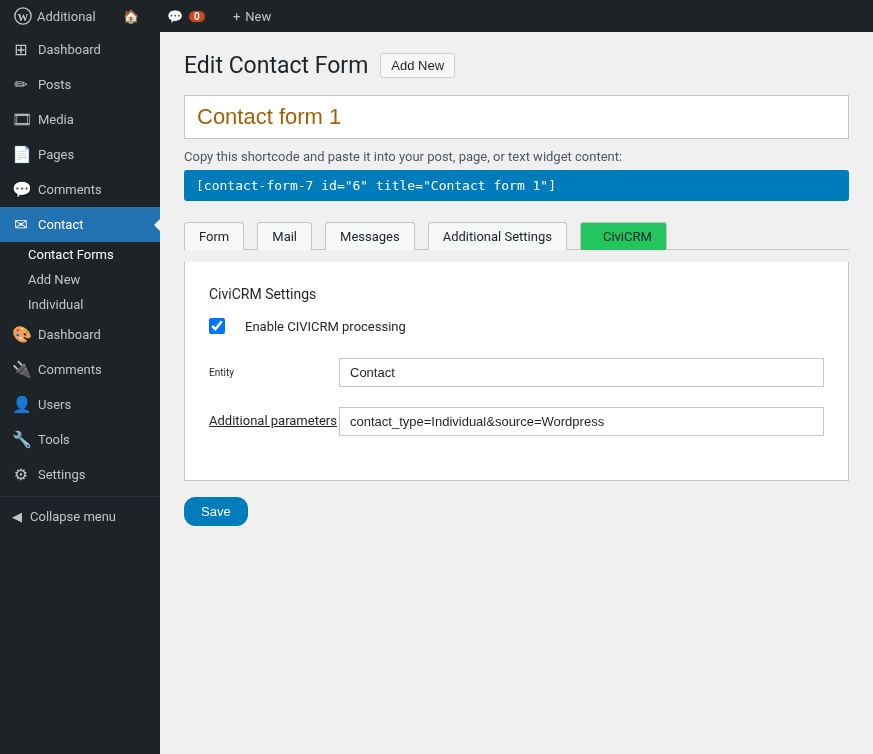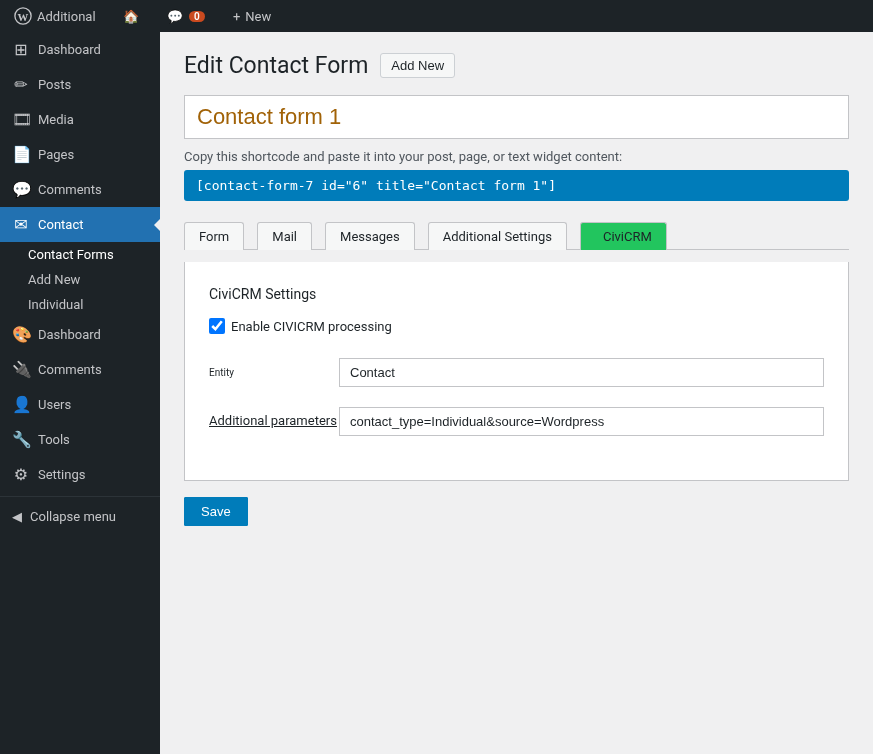--- a/index.html
+++ b/index.html
@@ -187,21 +187,21 @@
     }
     .settings-panel-title {
       font-size: 14px;
       font-weight: 400;
       margin-bottom: 16px;
       color: #1d2327;
     }
     .checkbox-row {
       display: flex;
       align-items: center;
-      gap: 6px;
+      gap: 20px;
       margin-bottom: 24px;
     }
     .checkbox-row input[type="checkbox"] {
       width: 16px;
       height: 16px;
       cursor: pointer;
     }
     .checkbox-label {
       font-size: 13px;
       color: #1d2327;
@@ -240,21 +240,21 @@
     }
 
     
     .btn-save {
       background: #007cba;
       border: 1px solid #007cba;
       color: #fff;
       padding: 6px 16px;
       font-size: 13px;
       cursor: pointer;
-      border-radius: 1px;
+      border-radius: 11px;
       text-align: center;
     }
 
     
     .collapse-menu-item {
       display: flex;
       align-items: center;
       gap: 8px;
       padding: 8px 12px;
       cursor: pointer;

